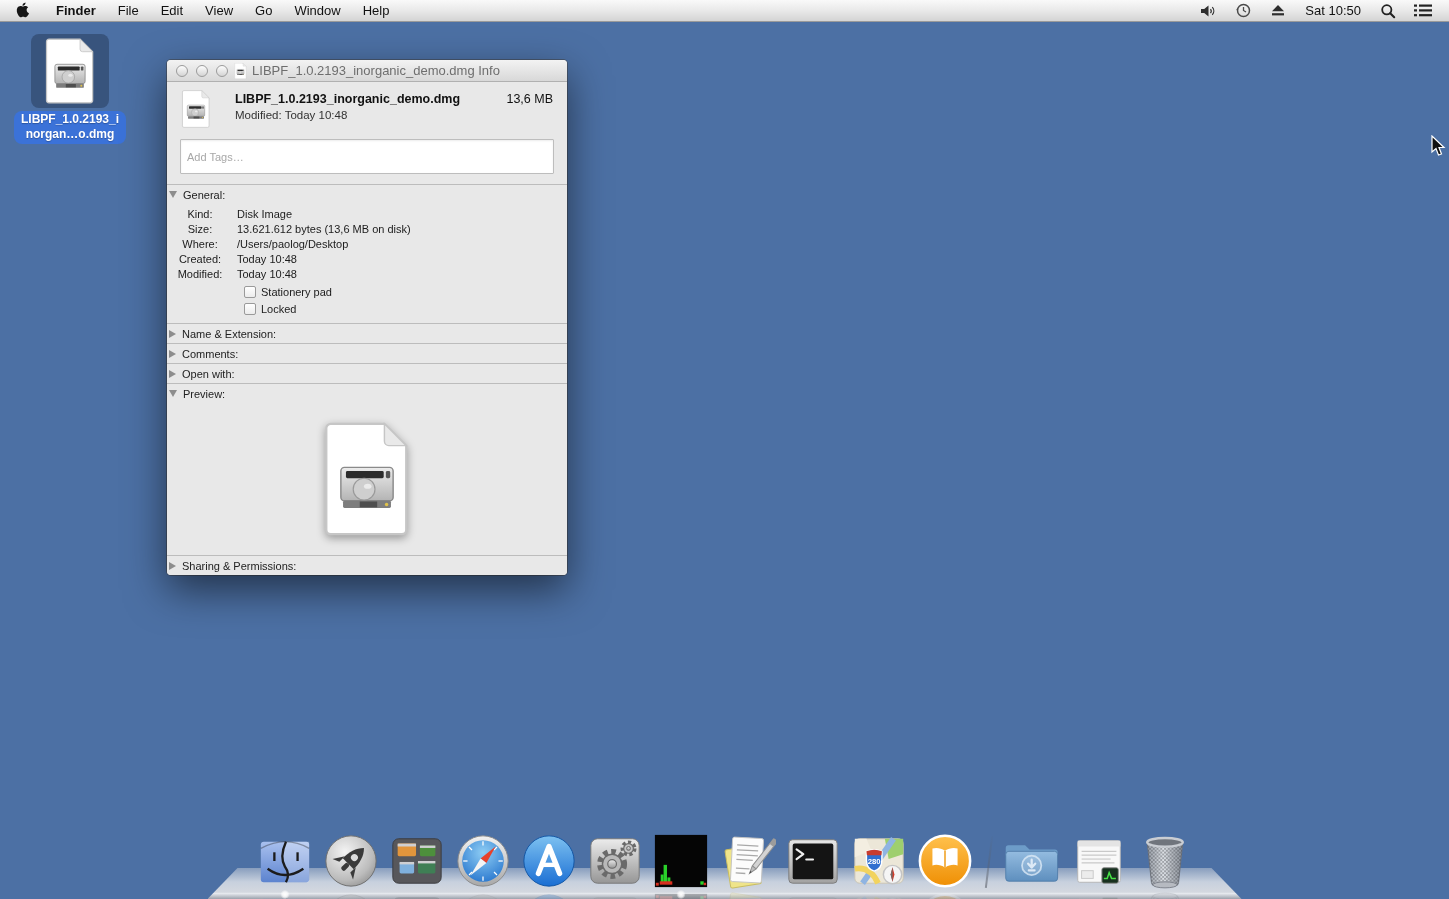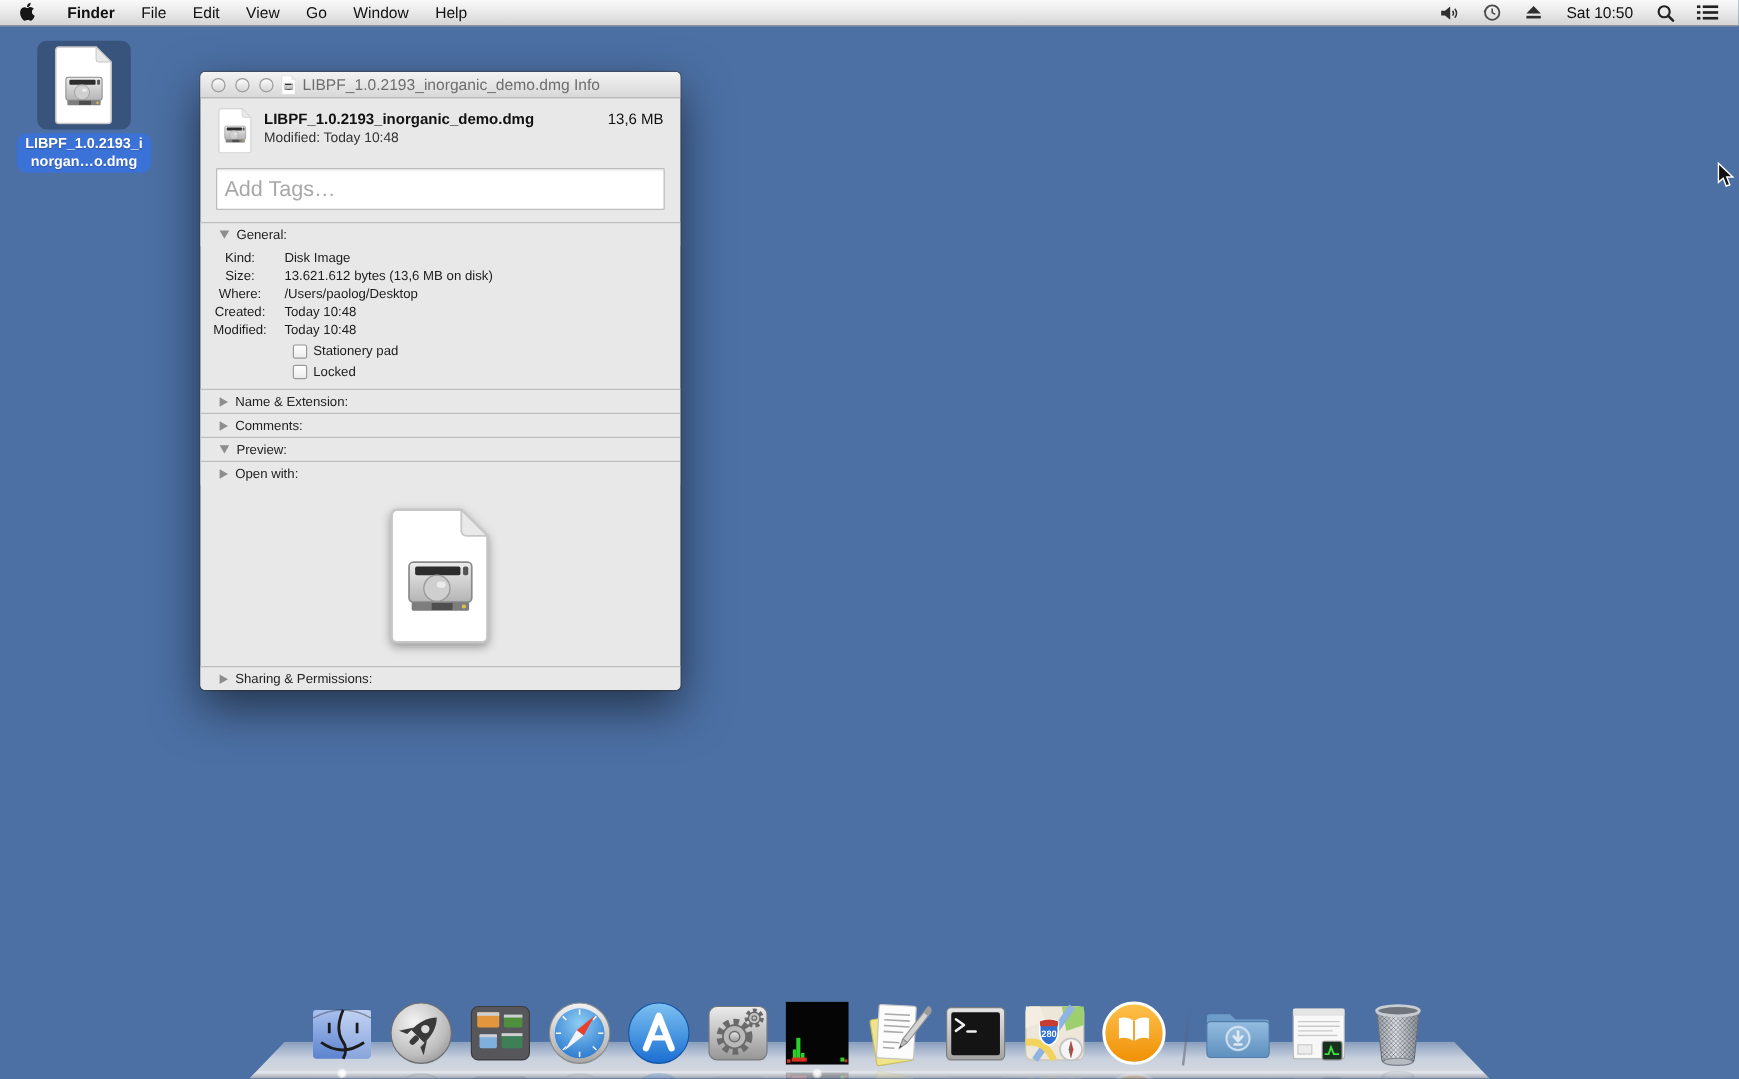--- a/index.html
+++ b/index.html
@@ -48,41 +48,41 @@
     border-bottom:1px solid #b0b0b0;
     display:flex; align-items:center; position:relative;
   }
   .traffic-lights { position:absolute; left:9px; top:0; height:100%; display:flex; align-items:center; gap:8px; }
   .tl-btn { width:12px; height:12px; border-radius:50%; border:1px solid #9b9b9b;
     background:linear-gradient(to bottom,#fdfdfd,#d4d4d4); }
   .title-center { flex:1; display:flex; align-items:center; justify-content:center; gap:5px;
     font-size:13px; color:#6e6e6e; }
   .title-center svg { width:13px; height:16px; }
 
-  .win-header { flex:none; display:flex; padding:8px 14px 4px; gap:9px; }
+  .win-header { flex:none; display:flex; padding:8px 14px 4px; gap:24px; }
   .win-header .hdr-icon svg { width:30px; height:38px; }
   .hdr-text { flex:1; min-width:0; padding-top:2px; }
   .hdr-row1 { display:flex; align-items:baseline; }
   .file-name { font-weight:bold; font-size:12.5px; color:#111; flex:1; white-space:nowrap; }
   .file-size { font-size:12.5px; color:#111; margin-left:8px; }
   .hdr-modified { font-size:11.5px; color:#333; margin-top:3px; }
 
   .tags-input {
     flex:none; margin:3px 13px 10px; height:35px;
     border:1px solid #bdbdbd; border-radius:1px; background:#fff;
-    font-size:18px; padding:4px 6px; color:#222; outline:none;
+    font-size:11px; padding:4px 6px; color:#222; outline:none;
     font-family:"Liberation Sans",sans-serif;
     box-shadow:inset 0 1px 2px rgba(0,0,0,.08);
   }
   .tags-input::placeholder { color:#a8a8a8; }
 
   .sections { flex:1; display:flex; flex-direction:column; }
   .section-header {
     flex:none; height:20px; border-top:1px solid #bcbcbc;
-    display:flex; align-items:center; padding-left:16px; gap:6px;
+    display:flex; align-items:center; padding-left:2px; gap:6px;
     font-size:11px; color:#222; background:#e8e8e8;
   }
   .tri-right { width:0; height:0; border-left:7px solid #8d8d8d; border-top:4.5px solid transparent; border-bottom:4.5px solid transparent; }
   .tri-down  { width:0; height:0; border-top:7px solid #8d8d8d; border-left:4.5px solid transparent; border-right:4.5px solid transparent; }
 
   .general-content { flex:none; padding:3px 0 7px; font-size:11px; line-height:15px; color:#1c1c1c; }
   .gen-row { display:flex; }
   .gen-label { width:66px; text-align:center; flex:none; }
   .gen-value { padding-left:4px; flex:1; }
   .chk-row { display:flex; align-items:center; gap:5px; margin:3px 0 0 77px; height:14px; }
@@ -286,27 +286,27 @@
 
     <div class="section-header">
       <span class="tri-right"></span>
       <span>Name &amp; Extension:</span>
     </div>
     <div class="section-header">
       <span class="tri-right"></span>
       <span>Comments:</span>
     </div>
     <div class="section-header">
+      <span class="tri-right"></span>
+      <span>Open with:</span>
+    </div>
+
+    <div class="section-header">
       <span class="tri-down"></span>
       <span>Preview:</span>
-    </div>
-
-    <div class="section-header">
-      <span class="tri-right"></span>
-      <span>Open with:</span>
     </div>
     <div class="preview-content">
       <svg viewBox="0 0 62 78">
           <use href="#dmg-doc"></use>
         </svg>
     </div>
 
     <div class="section-header">
       <span class="tri-right"></span>
       <span>Sharing &amp; Permissions:</span>

